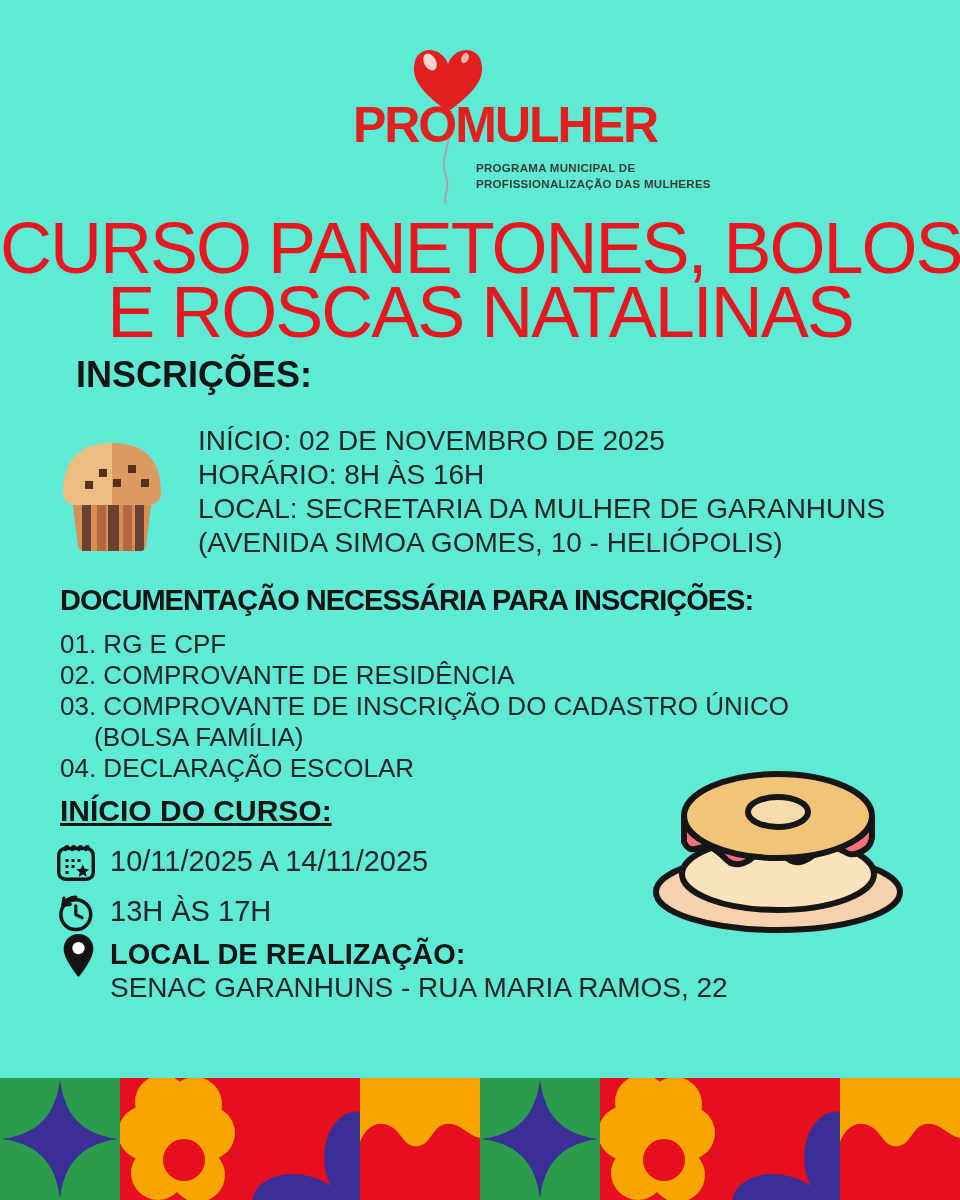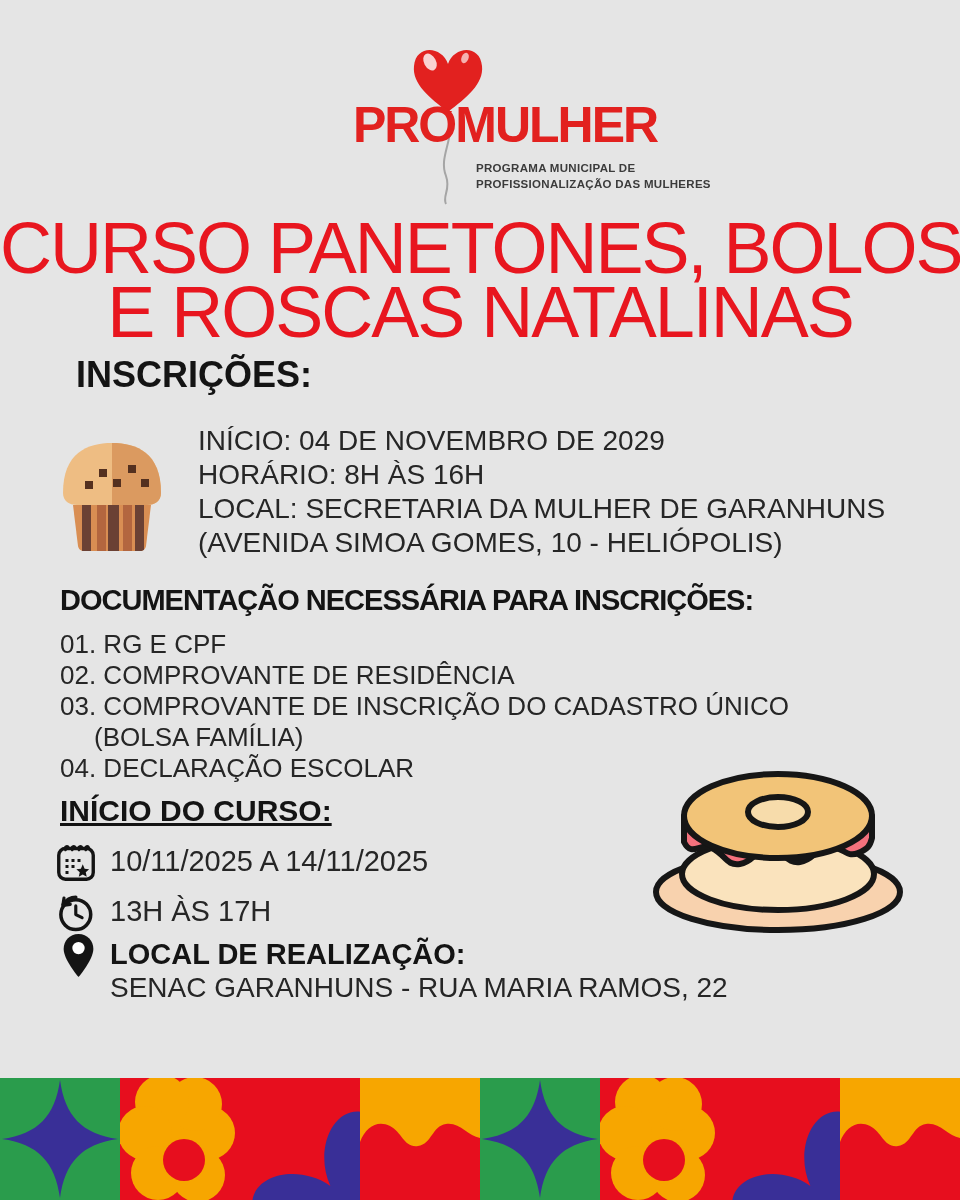--- a/index.html
+++ b/index.html
@@ -1,18 +1,18 @@
 <!DOCTYPE html>
 <html><head>
 <meta charset="utf-8">
 <style>
   html,body{margin:0;padding:0;background:#ffffff;}
   .page{
     position:relative;width:960px;height:1200px;margin:0 auto;
-    background:#e5e5e5;overflow:hidden;
+    background:#5eead4;overflow:hidden;
     font-family:"Liberation Sans", sans-serif;
     color:#222;
   }
   
   .balloon{position:absolute;left:406px;top:36px;width:84px;height:170px;}
   .wordmark{
     position:absolute;left:505px;top:100px;transform:translateX(-50%);
     font-size:50px;font-weight:bold;letter-spacing:-2px;line-height:1;
     color:#e2211f;white-space:nowrap;
   }
@@ -112,21 +112,21 @@
       <rect x="16" y="68" width="78" height="46" fill="#d98e53"></rect>
       <rect x="25" y="68" width="9" height="46" fill="#6b4134"></rect>
       <rect x="40" y="68" width="9" height="46" fill="#b3663f"></rect>
       <rect x="51" y="68" width="11" height="46" fill="#6b4134"></rect>
       <rect x="66" y="68" width="9" height="46" fill="#b3663f"></rect>
       <rect x="78" y="68" width="9" height="46" fill="#6b4134"></rect>
     </g>
   </svg>
 
   <div class="details">
-    <div>INÍCIO: 04 DE NOVEMBRO DE 2029</div>
+    <div>INÍCIO: 02 DE NOVEMBRO DE 2025</div>
     <div>HORÁRIO: 8H ÀS 16H</div>
     <div>LOCAL: SECRETARIA DA MULHER DE GARANHUNS</div>
     <div>(AVENIDA SIMOA GOMES, 10 - HELIÓPOLIS)</div>
   </div>
 
   <div class="h-section h-doc">DOCUMENTAÇÃO NECESSÁRIA PARA INSCRIÇÕES:</div>
   <div class="doc-list">
     <div>01. RG E CPF</div>
     <div>02. COMPROVANTE DE RESIDÊNCIA</div>
     <div>03. COMPROVANTE DE INSCRIÇÃO DO CADASTRO ÚNICO</div>

